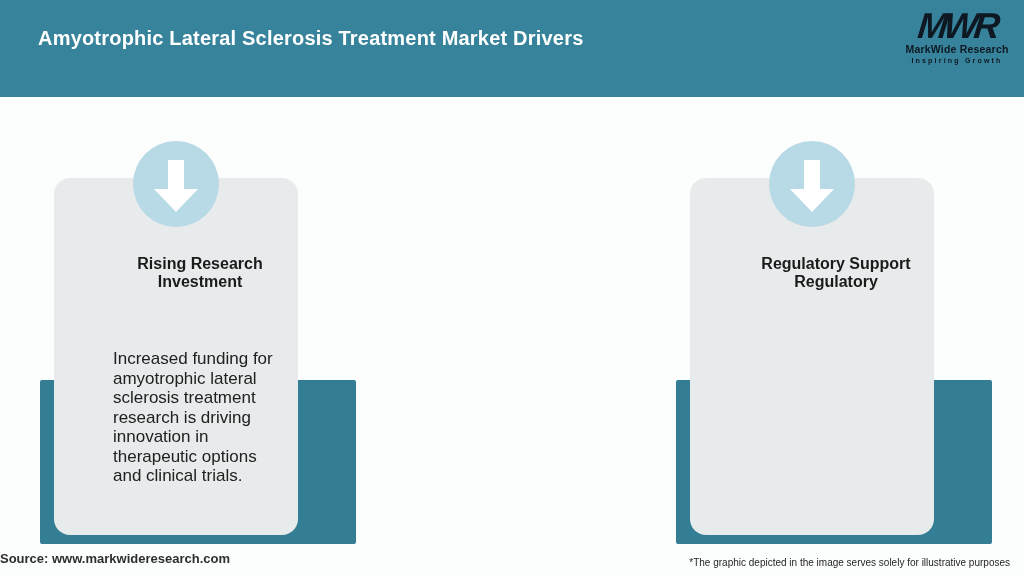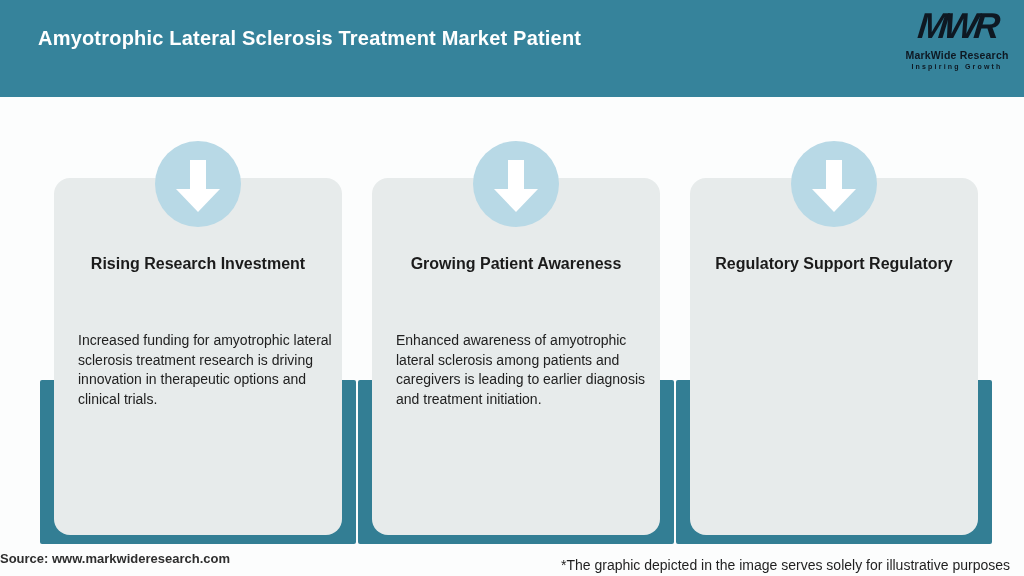--- a/index.html
+++ b/index.html
@@ -42,21 +42,21 @@
     font-weight: bold;
     font-style: italic;
     letter-spacing: -4px;
     transform: skewX(-6deg);
     color: #0e1822;
   }
   .logo-name {
     font-size: 10.5px;
     font-weight: bold;
     letter-spacing: 0.2px;
-    margin-top: 7px;
+    margin-top: 1px;
   }
   .logo-tagline {
     font-size: 7px;
     font-weight: bold;
     letter-spacing: 2.2px;
     margin-top: 2px;
   }
 
   
   .cards {
@@ -74,24 +74,25 @@
     top: 202px;
     width: 316px;
     height: 164px;
     background: #337E94;
     border-radius: 2px;
     z-index: 0;
   }
   .card {
     position: relative;
     z-index: 1;
-    width: 288px;
+    width: 244px;
     height: 357px;
     background: #E7EBEB;
     border-radius: 16px;
+    padding-left: 48px;
   }
   .circle {
     position: absolute;
     top: -37px;
     left: 50%;
     transform: translateX(-50%);
     width: 86px;
     height: 86px;
     border-radius: 50%;
     background: #B8D9E6;
@@ -101,51 +102,51 @@
   }
   .circle svg { display: block; margin-top: 3px; }
   .card-title {
     padding-top: 77px;
     text-align: center;
     font-size: 16px;
     font-weight: bold;
     color: #1b1b1b;
   }
   .card-desc {
-    margin: 58px 9px 0 24px;
-    font-size: 14px;
+    margin: 58px 9px 0 11px;
+    font-size: 17px;
     line-height: 19.5px;
     color: #212121;
   }
 
   
   .source {
     position: absolute;
     left: 0; right: 0;
     top: 551px;
     text-align: left;
     font-size: 13px;
     font-weight: bold;
     color: #2e2e2e;
   }
   .disclaimer {
     position: absolute;
     right: 14px;
     top: 557px;
-    font-size: 14px;
+    font-size: 10px;
     color: #1f1f1f;
   }
 </style>
 </head>
 <body>
 
 <div class="page">
 
   <header class="header">
-    <h1 class="page-title">Amyotrophic Lateral Sclerosis Treatment Market Patient</h1>
+    <h1 class="page-title">Amyotrophic Lateral Sclerosis Treatment Market Drivers</h1>
     <div class="logo">
       <div class="logo-mark">MWR</div>
       <div class="logo-name">MarkWide Research</div>
       <div class="logo-tagline">Inspiring Growth</div>
     </div>
   </header>
 
   <main class="cards">
 
     <div class="card-wrap">
@@ -154,32 +155,20 @@
         <div class="circle">
           <svg width="44" height="52" viewBox="0 0 44 52" aria-hidden="true">
             <path d="M14 0 H30 V29 H44 L22 52 L0 29 H14 Z" fill="#ffffff"></path>
           </svg>
         </div>
         <h2 class="card-title">Rising Research Investment</h2>
         <p class="card-desc">Increased funding for amyotrophic lateral sclerosis treatment research is driving innovation in therapeutic options and clinical trials.</p>
       </div>
     </div>
 
-    <div class="card-wrap">
-      <div class="backing"></div>
-      <div class="card">
-        <div class="circle">
-          <svg width="44" height="52" viewBox="0 0 44 52" aria-hidden="true">
-            <path d="M14 0 H30 V29 H44 L22 52 L0 29 H14 Z" fill="#ffffff"></path>
-          </svg>
-        </div>
-        <h2 class="card-title">Growing Patient Awareness</h2>
-        <p class="card-desc">Enhanced awareness of amyotrophic lateral sclerosis among patients and caregivers is leading to earlier diagnosis and treatment initiation.</p>
-      </div>
-    </div>
 
     <div class="card-wrap">
       <div class="backing"></div>
       <div class="card">
         <div class="circle">
           <svg width="44" height="52" viewBox="0 0 44 52" aria-hidden="true">
             <path d="M14 0 H30 V29 H44 L22 52 L0 29 H14 Z" fill="#ffffff"></path>
           </svg>
         </div>
         <h2 class="card-title">Regulatory Support Regulatory</h2>

